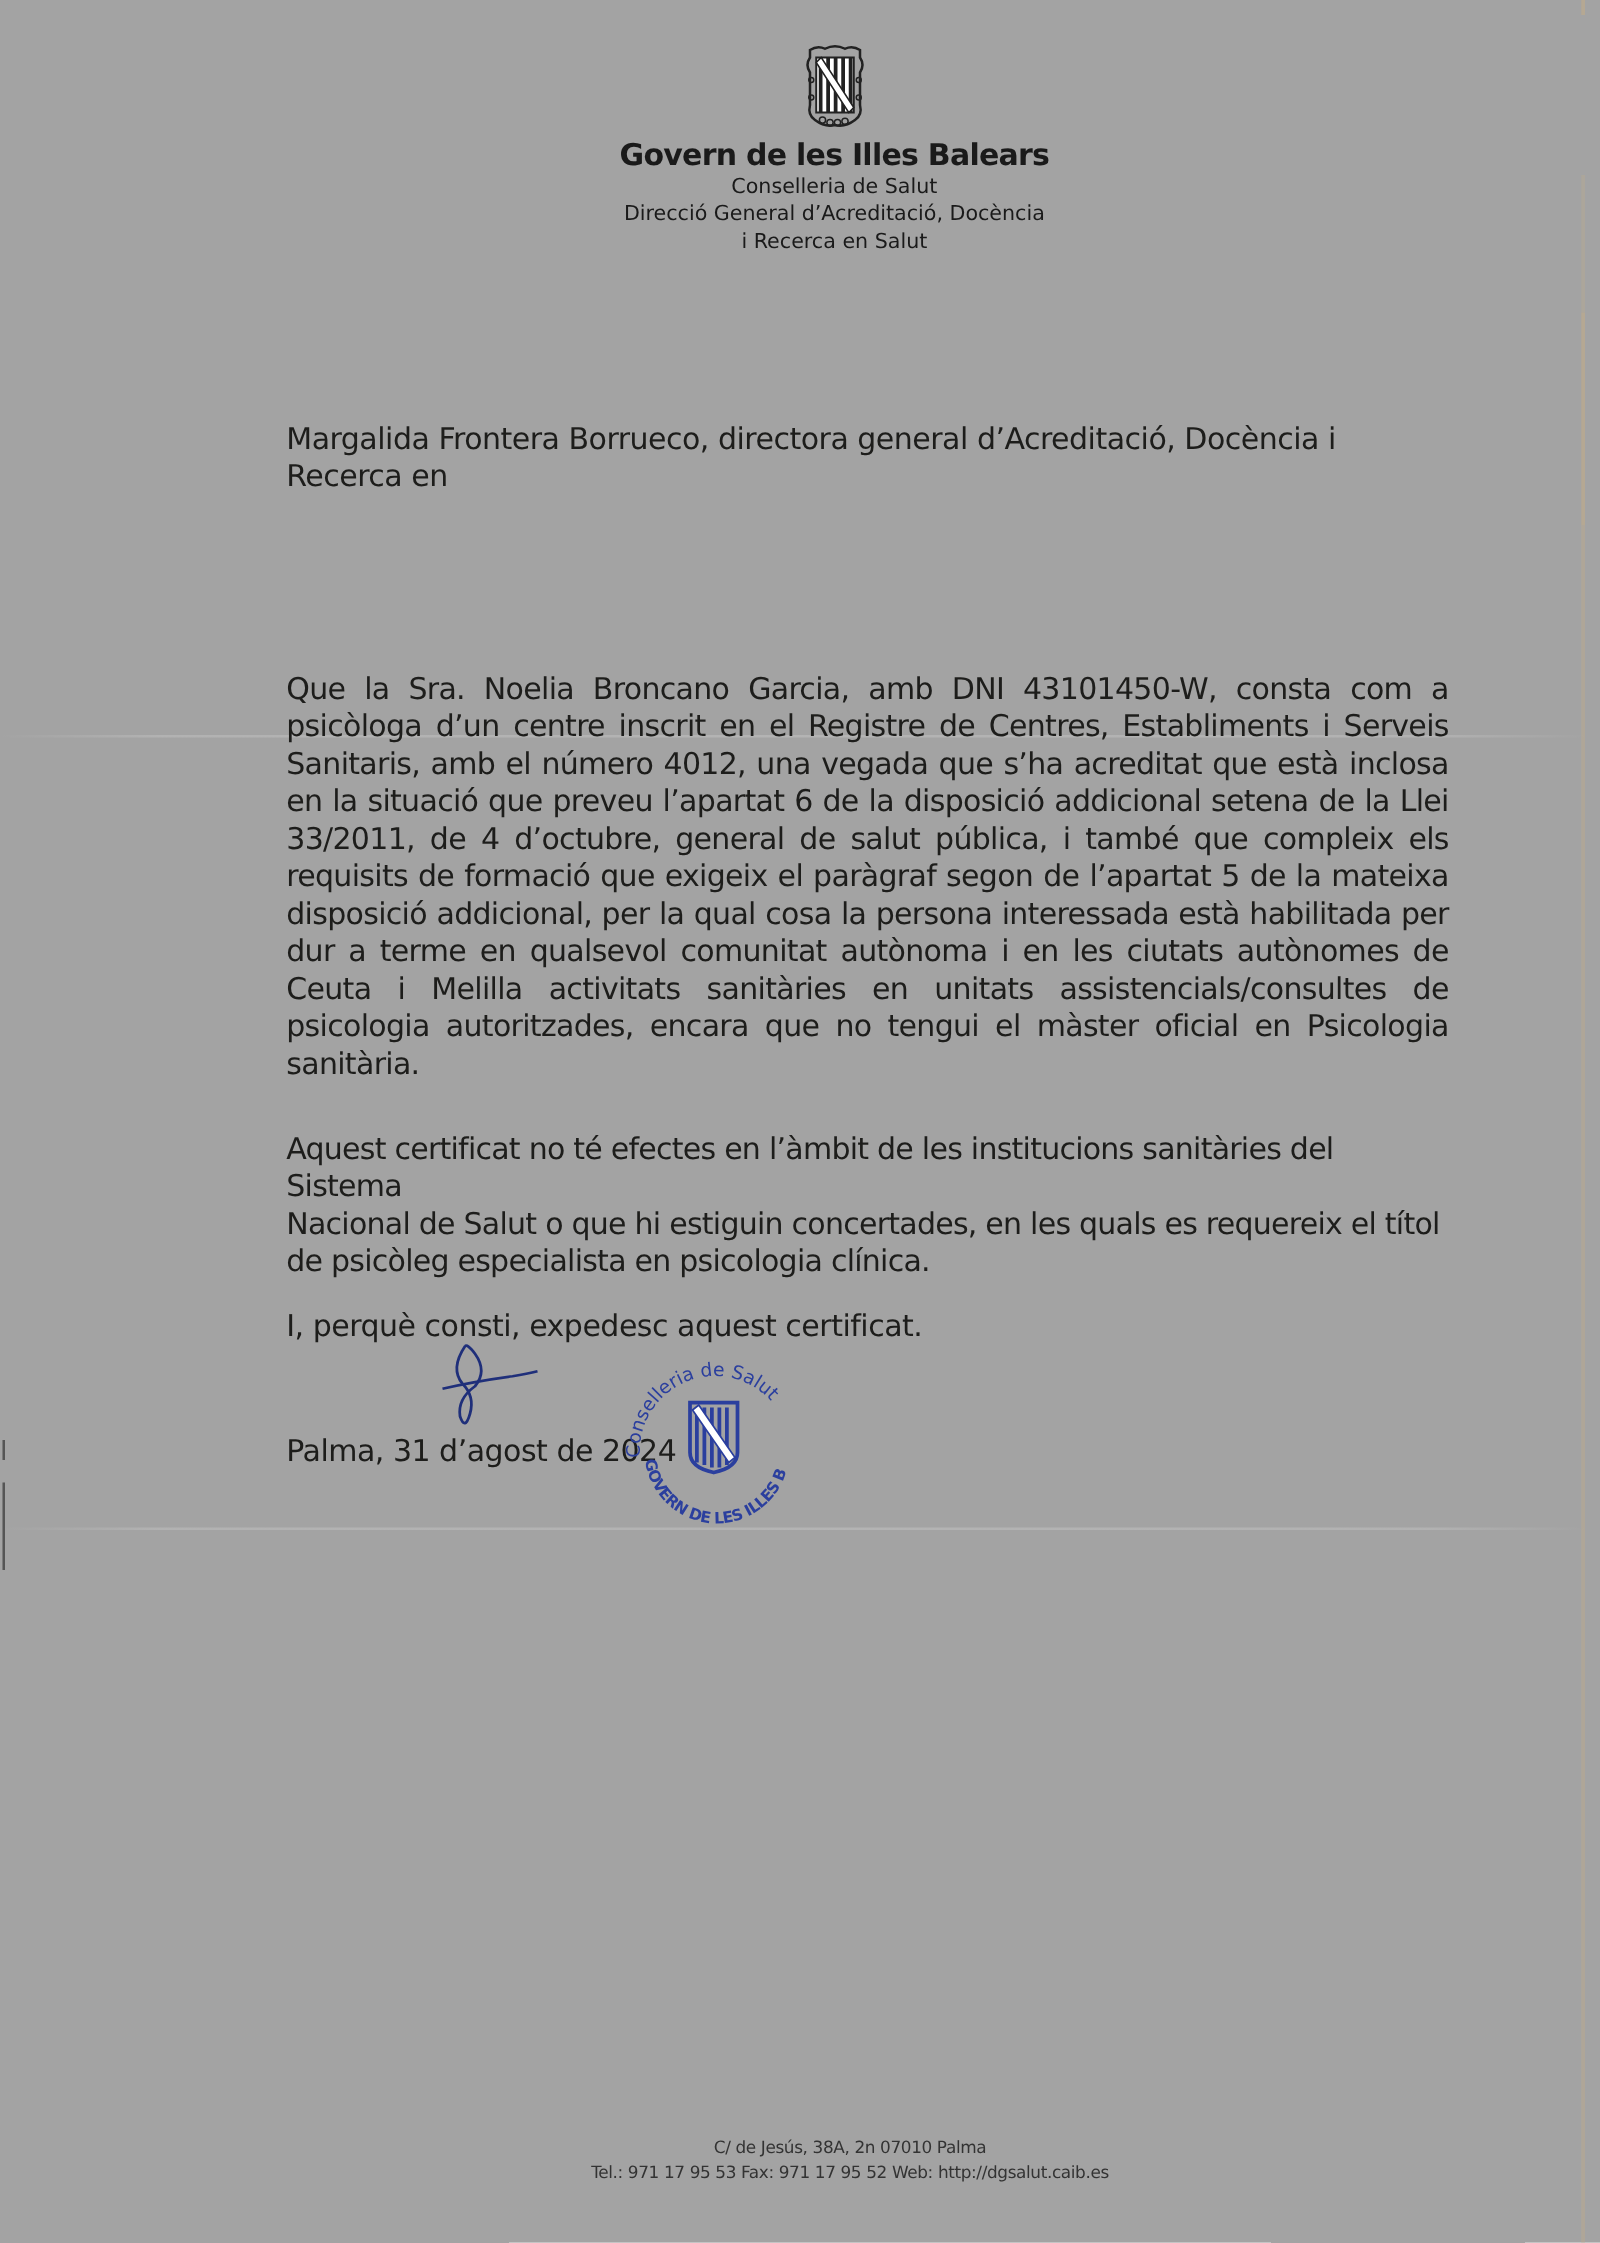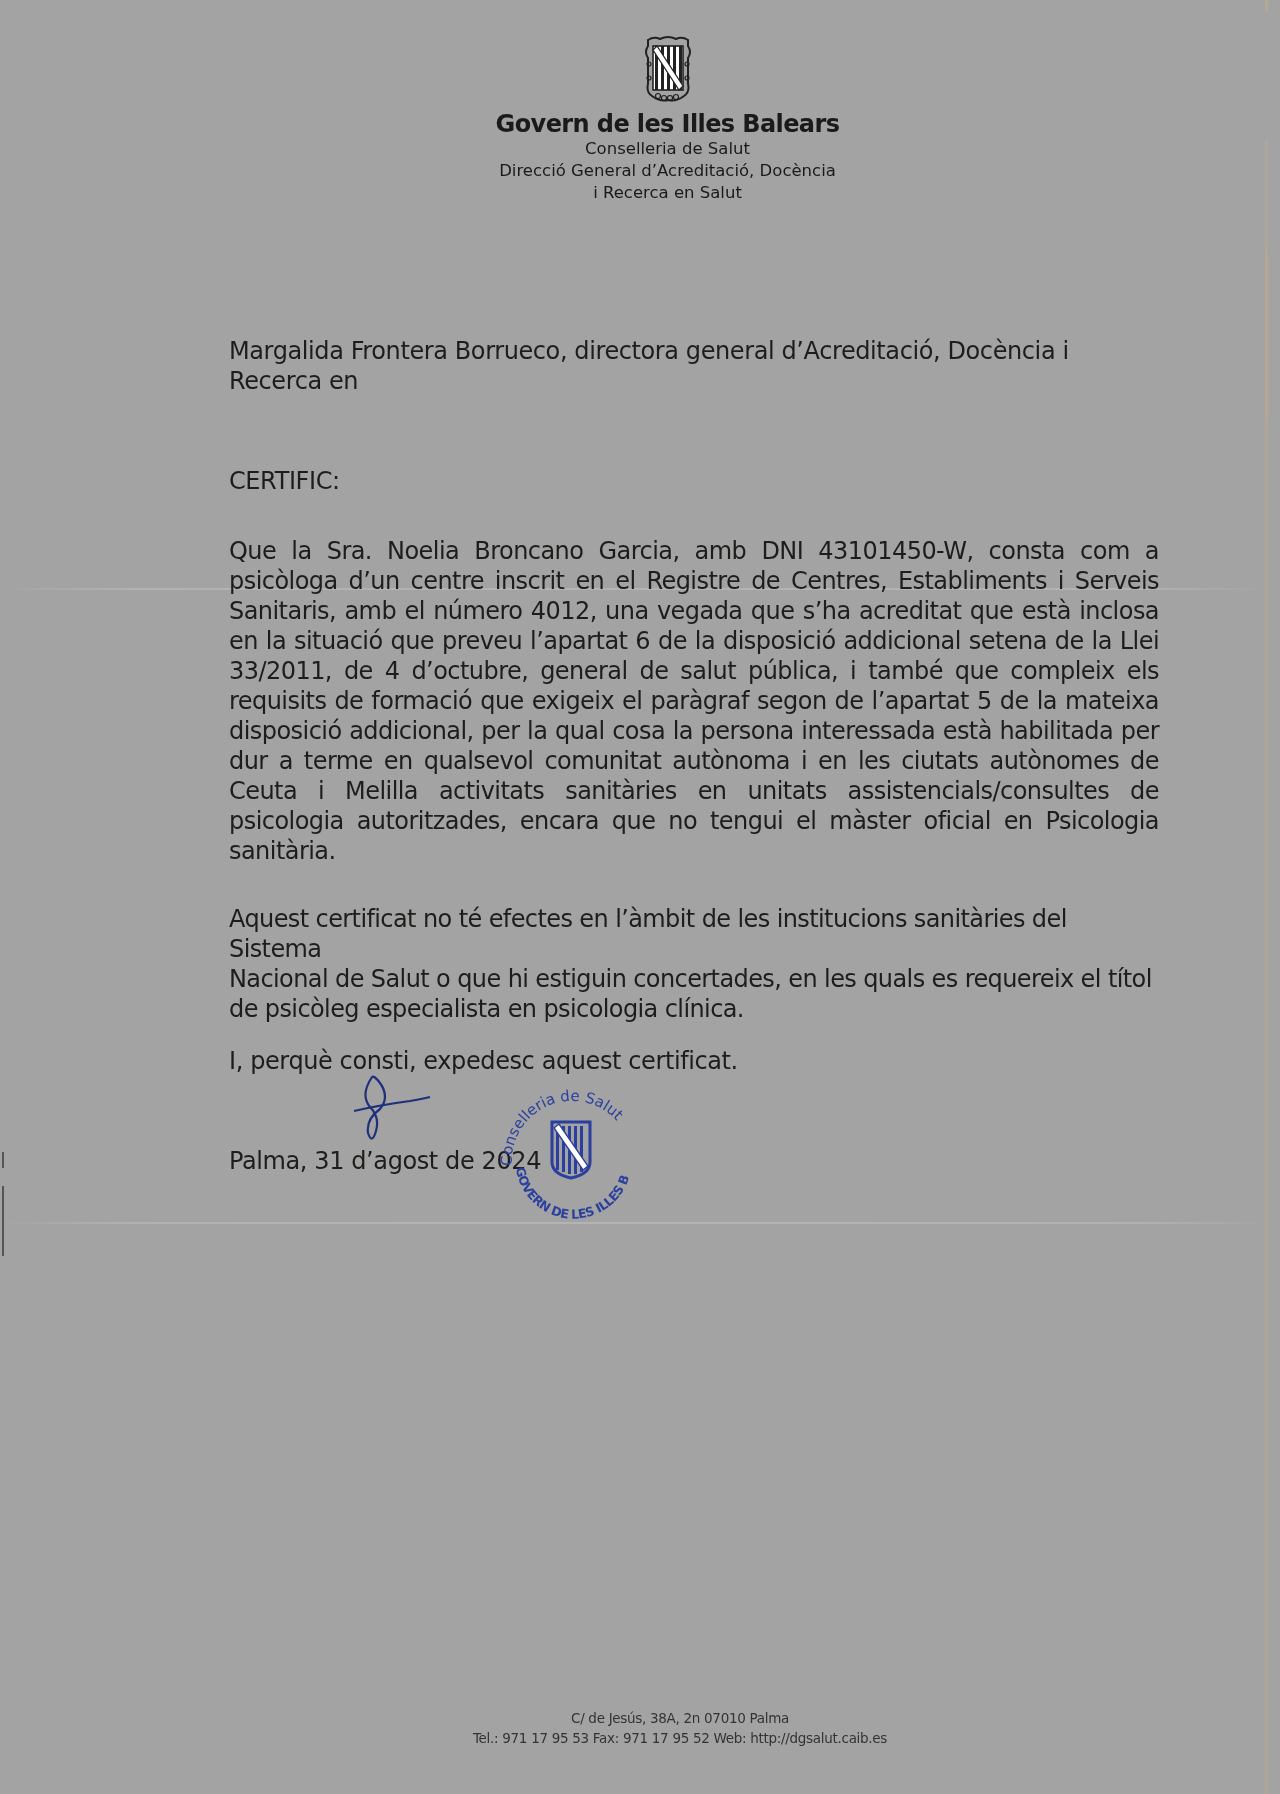--- a/index.html
+++ b/index.html
@@ -114,21 +114,20 @@
     <div class="gov-title">Govern de les Illes Balears</div>
     <div class="gov-line">Conselleria de Salut</div>
     <div class="gov-line">Direcció General d’Acreditació, Docència</div>
     <div class="gov-line">i Recerca en Salut</div>
   </div>
 
   <div class="body-text salutation">
     <div>Margalida Frontera Borrueco, directora general d’Acreditació, Docència i Recerca en</div>
   </div>
 
-  <div class="body-text certific">CERTIFIC:</div>
 
   <div class="body-text p1">Que la Sra. Noelia Broncano Garcia, amb DNI 43101450-W, consta com a psicòloga d’un centre inscrit en el Registre de Centres, Establiments i Serveis Sanitaris, amb el número 4012, una vegada que s’ha acreditat que està inclosa en la situació que preveu l’apartat 6 de la disposició addicional setena de la Llei 33/2011, de 4 d’octubre, general de salut pública, i també que compleix els requisits de formació que exigeix el paràgraf segon de l’apartat 5 de la mateixa disposició addicional, per la qual cosa la persona interessada està habilitada per dur a terme en qualsevol comunitat autònoma i en les ciutats autònomes de Ceuta i Melilla activitats sanitàries en unitats assistencials/consultes de psicologia autoritzades, encara que no tengui el màster oficial en Psicologia sanitària.</div>
 
   <div class="body-text p2">
     <div>Aquest certificat no té efectes en l’àmbit de les institucions sanitàries del Sistema</div>
     <div>Nacional de Salut o que hi estiguin concertades, en les quals es requereix el títol</div>
     <div>de psicòleg especialista en psicologia clínica.</div>
   </div>
 
   <div class="body-text closing">I, perquè consti, expedesc aquest certificat.</div>

